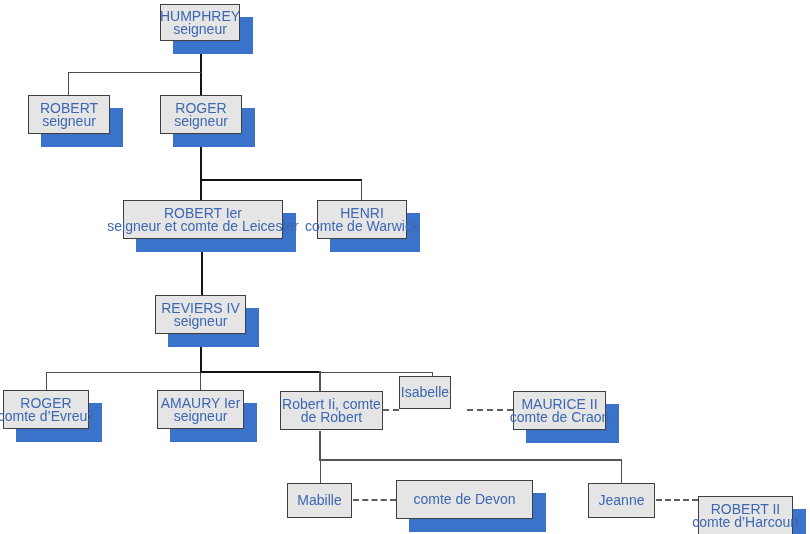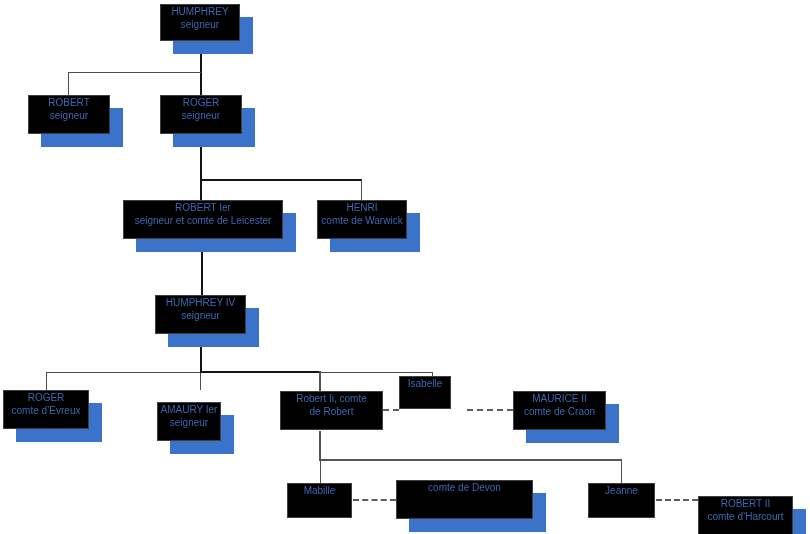--- a/index.html
+++ b/index.html
@@ -7,23 +7,23 @@
     position:relative;width:810px;height:534px;background:#ffffff;
     overflow:hidden;font-family:"Liberation Sans", sans-serif;
   }
   .node{position:absolute;}
   .node .shadow{
     position:absolute;left:13px;top:13px;width:100%;height:100%;
     background:#3b73cb;z-index:1;
   }
   .node .box{
     position:absolute;left:0;top:0;right:0;bottom:0;z-index:2;
-    background:#000000;border:1px solid #3f3f3f;
-    display:flex;flex-direction:column;align-items:center;
-    color:#3c67b1;font-size:10px;line-height:13px;text-align:center;
+    background:#e5e5e5;border:1px solid #3f3f3f;
+    display:flex;flex-direction:column;justify-content:center;align-items:center;
+    color:#3c67b1;font-size:14px;line-height:13px;text-align:center;
   }
   .node .nm,.node .sub{white-space:nowrap;}
   .lv{position:absolute;width:1px;background:#4d4d4d;z-index:0;}
   .lh{position:absolute;height:1px;background:#4d4d4d;z-index:0;}
   .lv.thick{width:2px;background:#141414;}
   .lh.thick{height:2px;background:#141414;}
   .lv.mid{width:2px;background:#555555;}
   .lh.mid{height:2px;background:#555555;}
   .dash{position:absolute;height:0;border-top:2px dashed #5e5e5e;z-index:0;}
 </style>
@@ -95,34 +95,34 @@
     <div class="shadow"></div>
     <div class="box">
       <div class="nm">HENRI</div>
       <div class="sub">comte de Warwick</div>
     </div>
   </div>
 
   <div class="node" style="left:155px;top:295px;width:91px;height:39px">
     <div class="shadow"></div>
     <div class="box">
-      <div class="nm">HUMPHREY IV</div>
+      <div class="nm">REVIERS IV</div>
       <div class="sub">seigneur</div>
     </div>
   </div>
 
   <div class="node" style="left:3px;top:390px;width:86px;height:39px">
     <div class="shadow"></div>
     <div class="box">
       <div class="nm">ROGER</div>
       <div class="sub">comte d’Evreux</div>
     </div>
   </div>
 
-  <div class="node" style="left:157px;top:402px;width:64px;height:39px">
+  <div class="node" style="left:157px;top:390px;width:87px;height:39px">
     <div class="shadow"></div>
     <div class="box">
       <div class="nm">AMAURY Ier</div>
       <div class="sub">seigneur</div>
     </div>
   </div>
 
   <div class="node" style="left:280px;top:391px;width:103px;height:39px">
     <div class="box">
       <div class="nm">Robert Ii, comte</div>

